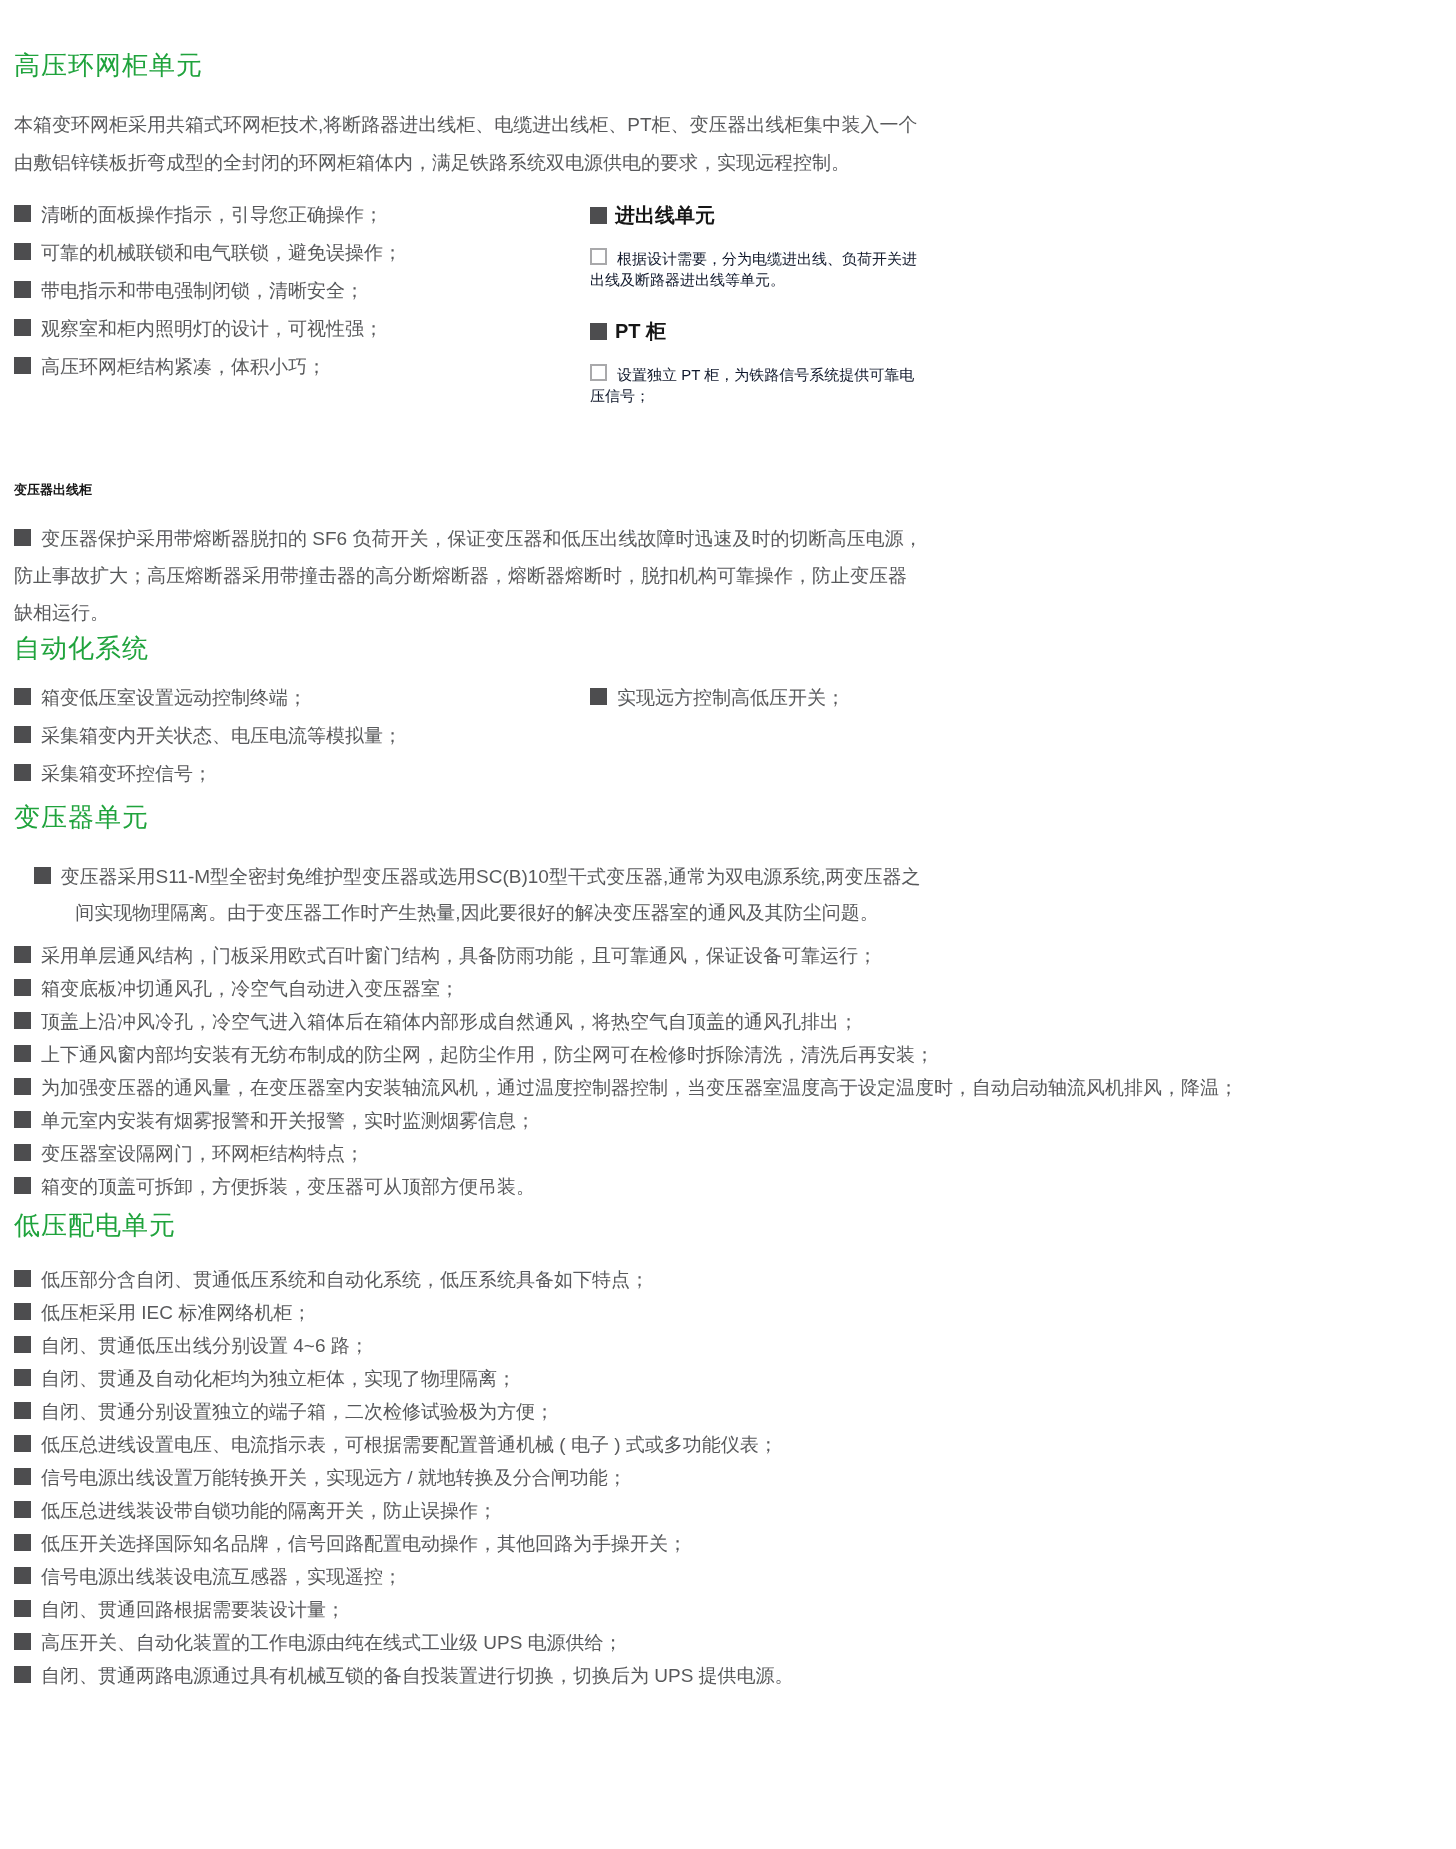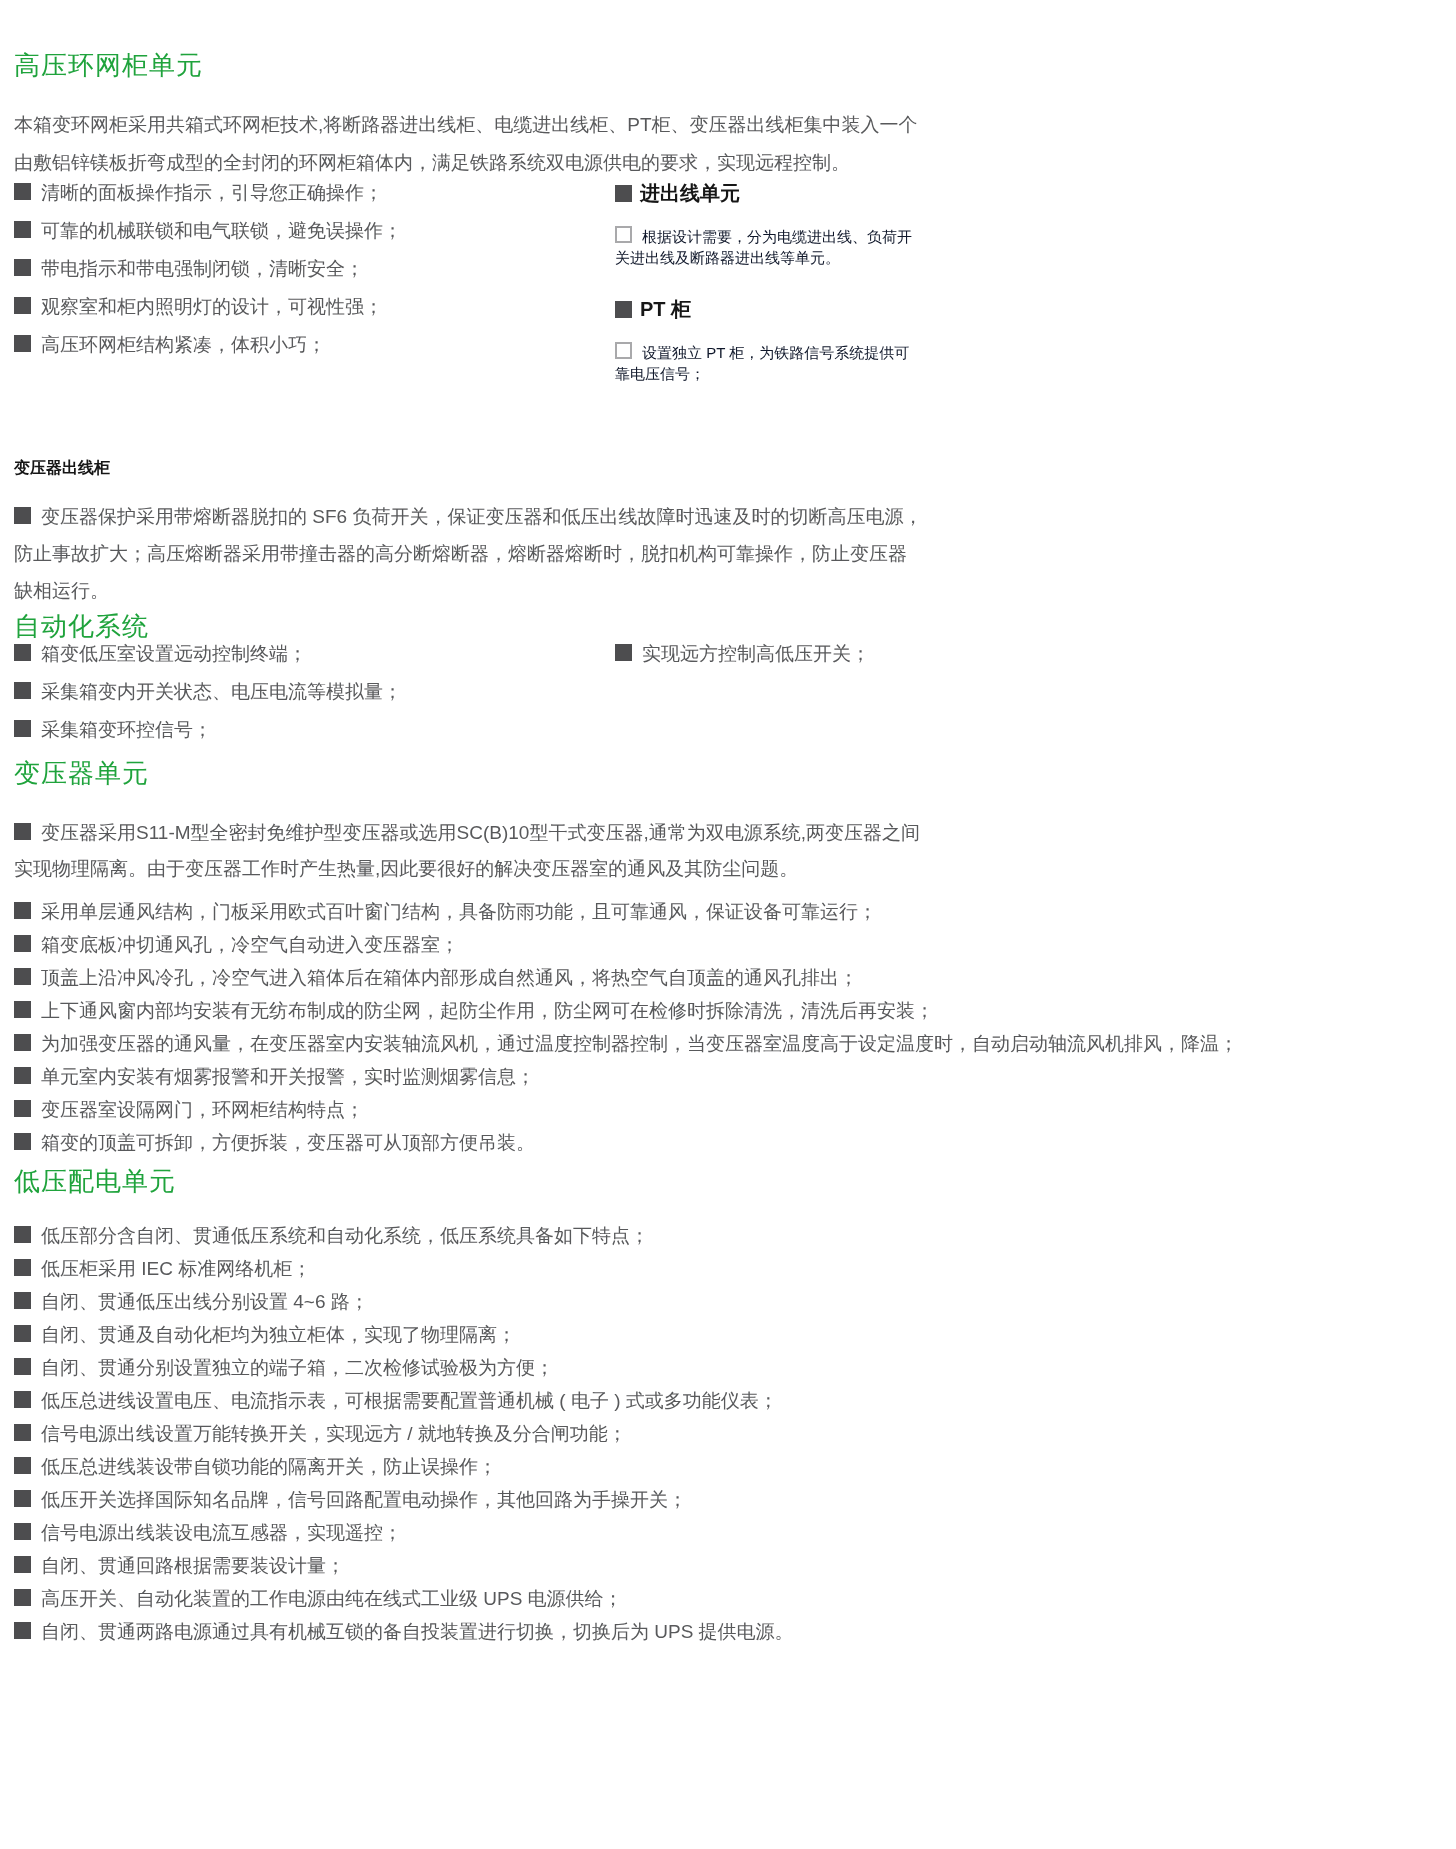--- a/index.html
+++ b/index.html
@@ -28,21 +28,21 @@
   .lead{
     margin:24px 0 0 0;
     font-size:19px;
     line-height:38px;
     color:#58595b;
   }
   .mt-sec{margin-top:62px;}
   .mt-sec2{margin-top:56px;font-family:Liberation Serif, serif;}
   .twocol{
     display:flex;
-    gap:25px;
+    margin-top:22px;
   }
   .col-left{width:576px;flex:0 0 576px;}
   .col-right{flex:1 1 auto;}
   .b-item{
     margin:0 0 17px 0;
     font-size:19px;
     line-height:21px;
     color:#58595b;
     white-space:nowrap;
   }
@@ -72,38 +72,39 @@
   }
   .sub-title .sq{vertical-align:-2px;margin-right:8px;}
   .sub-item{
     margin:0 0 30px 0;
     font-size:15px;
     line-height:21px;
     color:#0f172a;
   }
   h3.black{
     margin:42px 0 0 0;
-    font-size:16px;
+    font-size:13px;
     line-height:24px;
     font-weight:bold;
     color:#161616;
   }
   .para-b{
     margin:18px 0 0 0;
     font-size:19px;
     line-height:37px;
     color:#58595b;
   }
   .list{margin-top:24px;}
   .list .wrap-item{
-    margin:0 0 14px 0;
+    margin:0 0 14px 16px;
     font-size:19px;
     line-height:36px;
     color:#58595b;
     white-space:normal;
+    text-align:center;
   }
   .list .b-item{margin-bottom:12px;}
   .list2{margin-top:26px;}
   .list2 .b-item{margin-bottom:12px;}
 </style>
 </head>
 <body>
 
 <div class="page">
   <div class="content">

